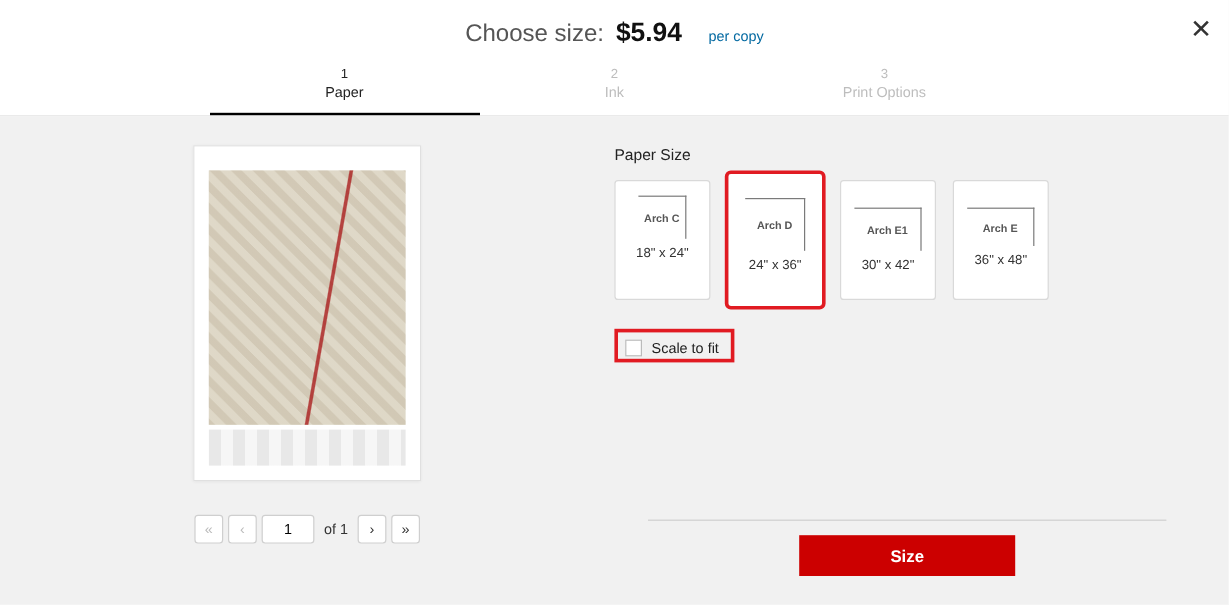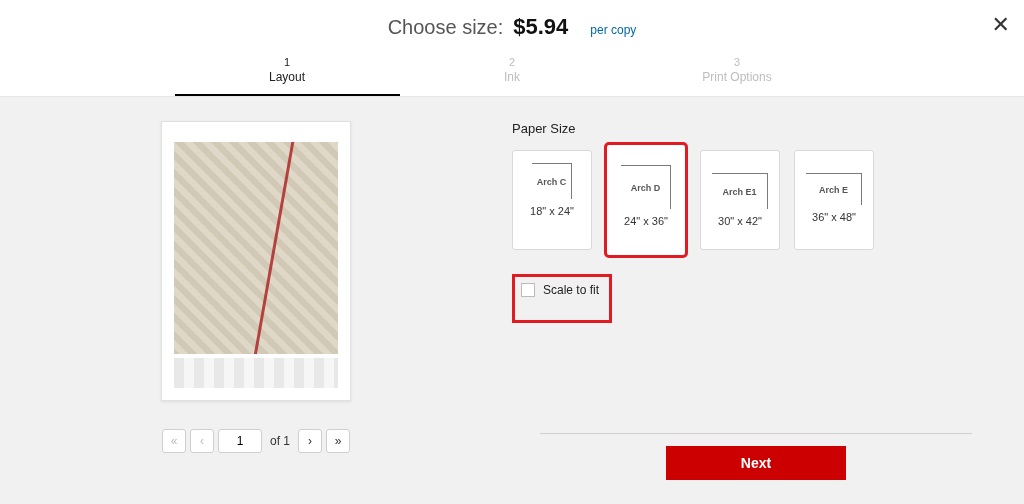--- a/index.html
+++ b/index.html
@@ -96,21 +96,21 @@
   .sizes-wrap .size-card:nth-child(2) .thumb { height: 44px; width: 50px; margin-top: 20px; }
   .sizes-wrap .size-card:nth-child(3) .thumb { height: 36px; width: 56px; margin-top: 22px; }
   .sizes-wrap .size-card:nth-child(4) .thumb { height: 32px; width: 56px; margin-top: 22px; }
   .sizes-wrap .size-card:nth-child(2) { height: 112px; }
   .sizes-wrap .size-card:nth-child(1),
   .sizes-wrap .size-card:nth-child(3),
   .sizes-wrap .size-card:nth-child(4) { height: 100px; margin-top: 6px; }
 
   .scale-row {
     display: inline-flex; align-items: center; gap: 8px;
-    border: 3px solid #e11b22; padding: 6px 10px 23px 6px; margin-top: 18px;
+    border: 3px solid #e11b22; padding: 6px 10px 2px 6px; margin-top: 18px;
     background: #f1f1f1;
   }
   .scale-row input[type=checkbox] {
     width: 14px; height: 14px; appearance: none; border: 1px solid #bbb; background: #fff;
   }
   .scale-row label { font-size: 12px; color: #222; }
 
   .footer {
     position: absolute; bottom: 24px; right: 52px; left: 540px;
   }
@@ -126,21 +126,21 @@
 <div class="header">
   <span class="title">Choose size:</span>
   <span class="price">$5.94</span>
   <span class="per">per copy</span>
 </div>
 <div class="close-x">✕</div>
 
 <div class="tabs">
   <div class="tab active">
     <span class="num">1</span>
-    <span class="lbl">Layout</span>
+    <span class="lbl">Paper</span>
   </div>
   <div class="tab">
     <span class="num">2</span>
     <span class="lbl">Ink</span>
   </div>
   <div class="tab">
     <span class="num">3</span>
     <span class="lbl">Print Options</span>
   </div>
 </div>
@@ -192,16 +192,16 @@
       </div>
     </div>
 
     <div class="scale-row">
       <input type="checkbox" style="">
       <label>Scale to fit</label>
     </div>
 
     <div class="footer">
       <div class="hr"></div>
-      <button class="next-btn">Next</button>
+      <button class="next-btn">Size</button>
     </div>
   </div>
 </div>
 
 </body></html>

